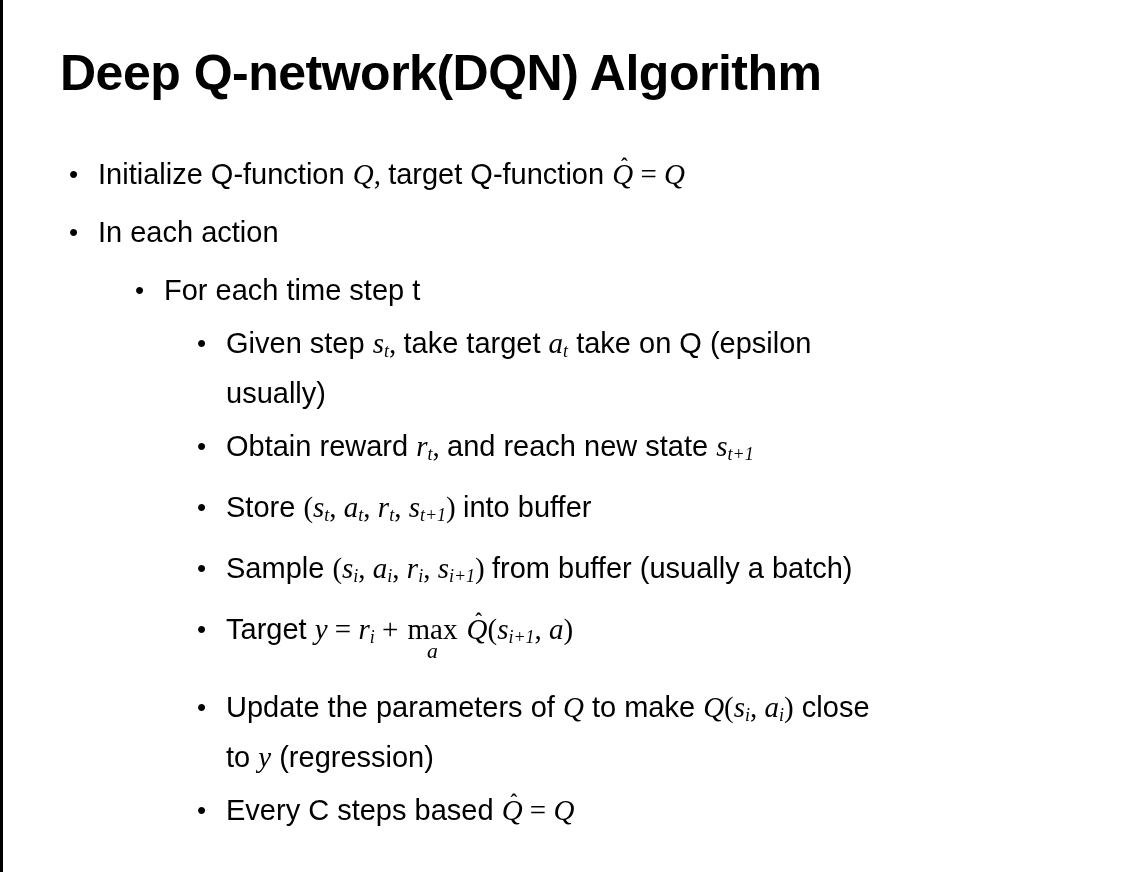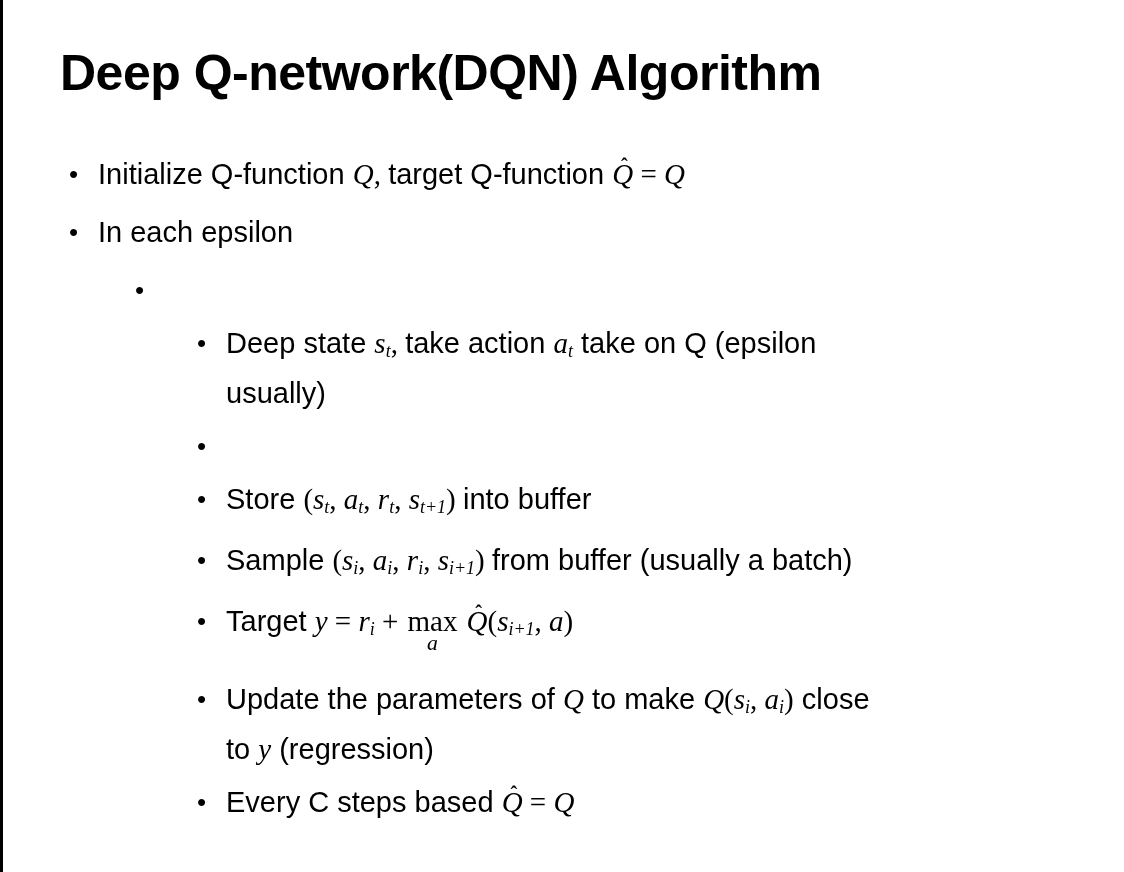--- a/index.html
+++ b/index.html
@@ -97,31 +97,33 @@
 
 <div class="slide">
   <h1 class="title">Deep Q-network(DQN) Algorithm</h1>
   <div class="bullets" id="bullets">
       <div class="bullet level-1">
         <span class="dot">•</span>
         <span class="content"><span class="seg-t">Initialize Q-function </span><span class="seg-v">Q</span><span class="seg-m">, </span><span class="seg-t">target Q-function </span><span class="seg-hat"><span class="hat-caret">ˆ</span><span>Q</span></span><span class="seg-m"> = </span><span class="seg-v">Q</span></span>
       </div>
       <div class="bullet level-1">
         <span class="dot">•</span>
-        <span class="content"><span class="seg-t">In each epsilon</span></span>
+        <span class="content"><span class="seg-t">In each action</span></span>
       </div>
       <div class="bullet level-2">
         <span class="dot">•</span>
+        <span class="content"><span class="seg-t">For each time step t</span></span>
       </div>
       <div class="bullet level-3">
         <span class="dot">•</span>
-        <span class="content"><span class="seg-t">Deep state </span><span class="seg-v">s</span><span class="seg-sub">t</span><span class="seg-m">, </span><span class="seg-t">take action </span><span class="seg-v">a</span><span class="seg-sub">t</span><span class="seg-t"> take on Q (epsilon</span><br><span class="seg-t">usually)</span></span>
+        <span class="content"><span class="seg-t">Given step </span><span class="seg-v">s</span><span class="seg-sub">t</span><span class="seg-m">, </span><span class="seg-t">take target </span><span class="seg-v">a</span><span class="seg-sub">t</span><span class="seg-t"> take on Q (epsilon</span><br><span class="seg-t">usually)</span></span>
       </div>
       <div class="bullet level-3">
         <span class="dot">•</span>
+        <span class="content"><span class="seg-t">Obtain reward </span><span class="seg-v">r</span><span class="seg-sub">t</span><span class="seg-m">, </span><span class="seg-t">and reach new state </span><span class="seg-v">s</span><span class="seg-sub">t+1</span></span>
       </div>
       <div class="bullet level-3">
         <span class="dot">•</span>
         <span class="content"><span class="seg-t">Store </span><span class="seg-m">(</span><span class="seg-v">s</span><span class="seg-sub">t</span><span class="seg-m">, </span><span class="seg-v">a</span><span class="seg-sub">t</span><span class="seg-m">, </span><span class="seg-v">r</span><span class="seg-sub">t</span><span class="seg-m">, </span><span class="seg-v">s</span><span class="seg-sub">t+1</span><span class="seg-m">) </span><span class="seg-t">into buffer</span></span>
       </div>
       <div class="bullet level-3">
         <span class="dot">•</span>
         <span class="content"><span class="seg-t">Sample </span><span class="seg-m">(</span><span class="seg-v">s</span><span class="seg-sub">i</span><span class="seg-m">, </span><span class="seg-v">a</span><span class="seg-sub">i</span><span class="seg-m">, </span><span class="seg-v">r</span><span class="seg-sub">i</span><span class="seg-m">, </span><span class="seg-v">s</span><span class="seg-sub">i+1</span><span class="seg-m">) </span><span class="seg-t">from buffer (usually a batch)</span></span>
       </div>
       <div class="bullet level-3 has-under">

